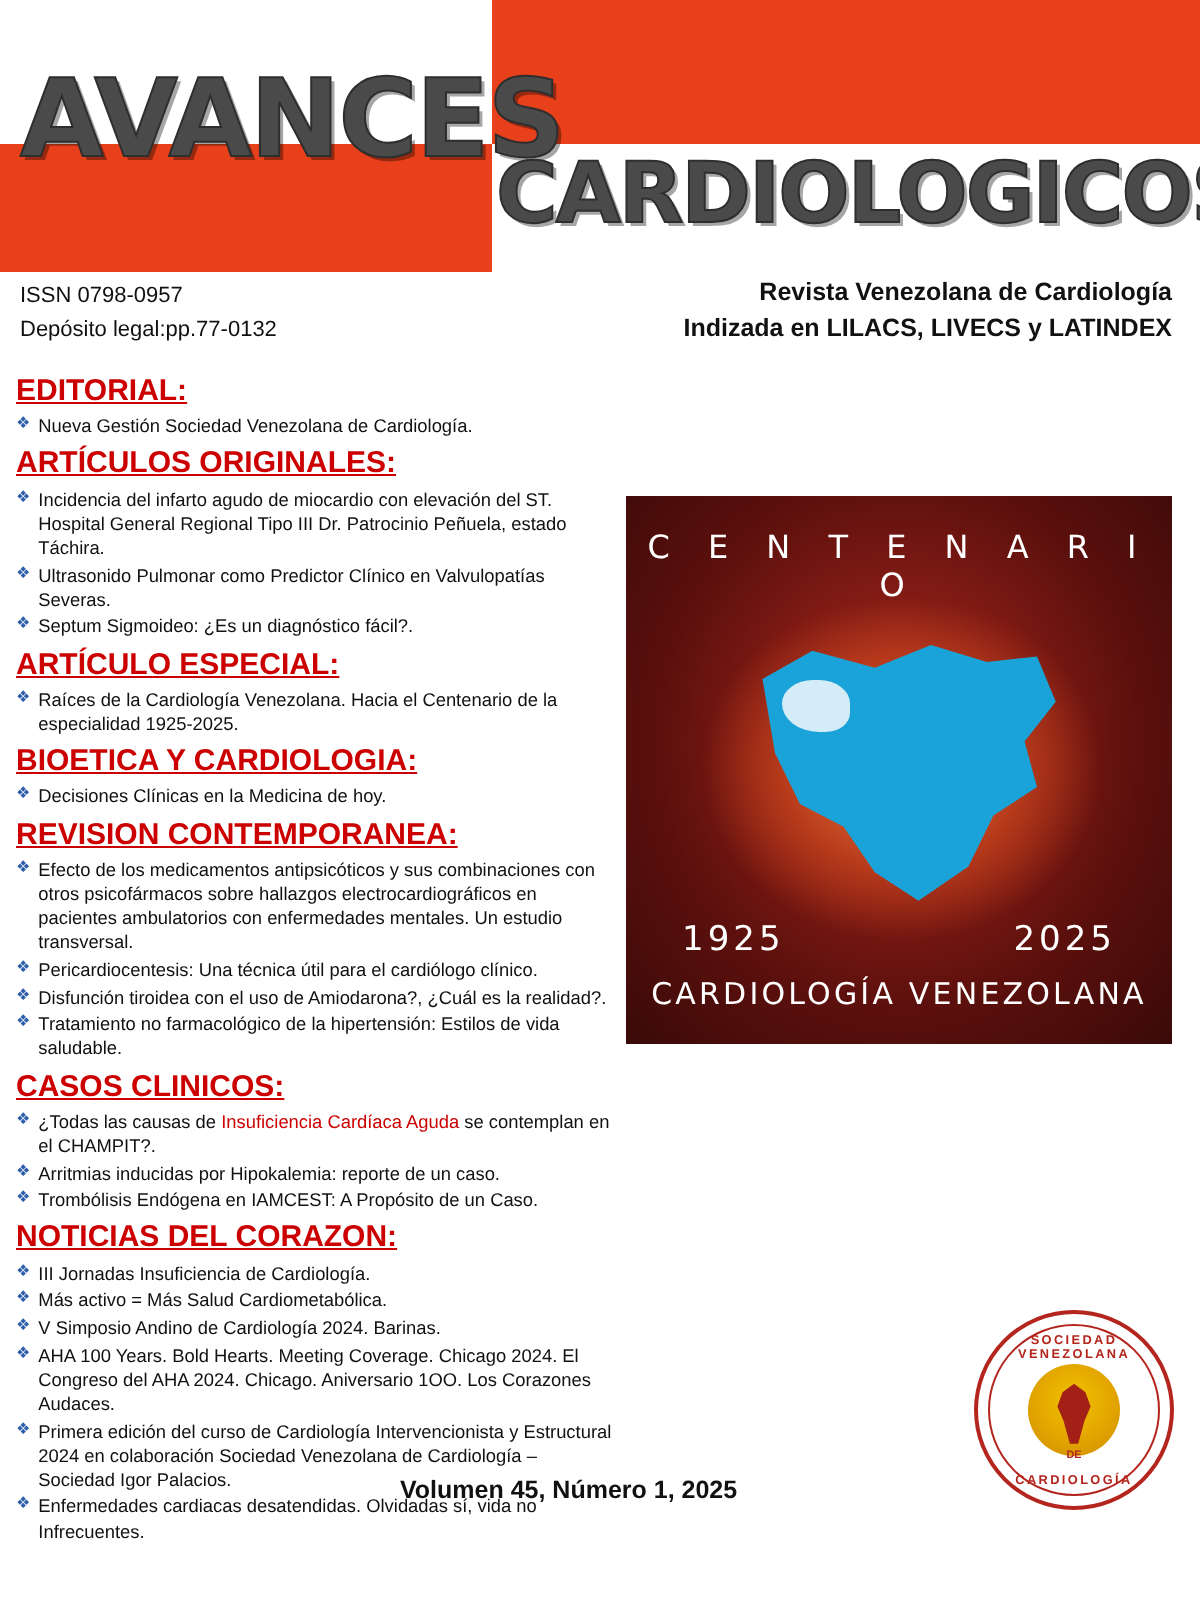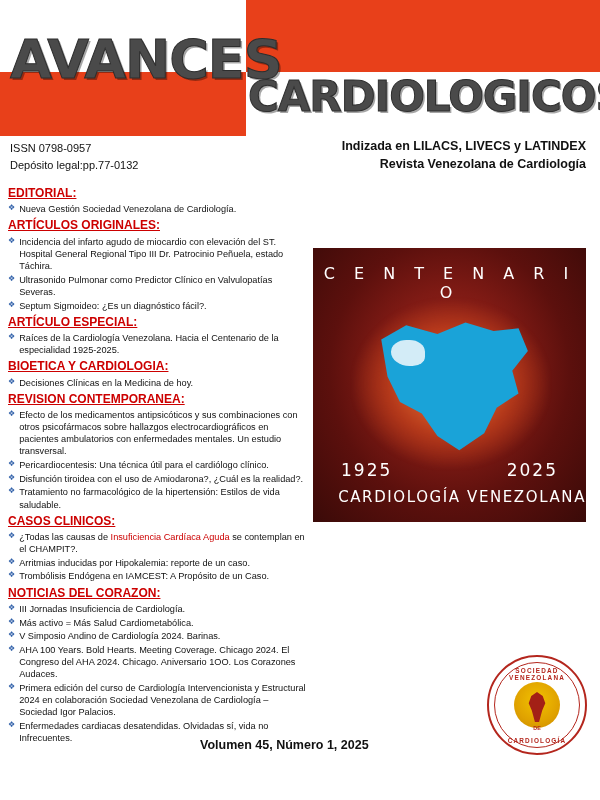--- a/index.html
+++ b/index.html
@@ -94,21 +94,21 @@
     top: 0;
     width: 298px;
     font-size: 9.2px;
     color: #111;
     line-height: 1.32;
   }
   .sec-head {
     color: #cc0000;
     font-weight: bold;
     text-decoration: underline;
-    font-size: 12px;
+    font-size: 15px;
     margin-top: 3px;
     margin-bottom: 1px;
     display: block;
   }
   .sec-head.first { margin-top: 0; }
   .item {
     display: flex;
     align-items: flex-start;
     margin: 1.5px 0 1.5px 0;
   }
@@ -191,21 +191,21 @@
     top: 212px;
     color: #fff;
     font-size: 17px;
     letter-spacing: 2px;
     font-family: "DejaVu Sans", sans-serif;
   }
   .cover-caption {
     position: absolute;
     bottom: 16px;
     width: 100%;
-    text-align: right;
+    text-align: center;
     color: #fff;
     font-size: 15px;
     letter-spacing: 1.6px;
     font-family: "DejaVu Sans", sans-serif;
   }
 
   
   .seal {
     position: absolute;
     left: 487px;
@@ -283,22 +283,22 @@
 <div class="masthead">
   <div class="red-block-top"></div>
   <div class="red-block-left"></div>
   <div class="title-avances">AVANCES</div>
   <div class="title-cardiologicos">CARDIOLOGICOS</div>
   <div class="issn-block">
     <div>ISSN 0798-0957</div>
     <div>Depósito legal:pp.77-0132</div>
   </div>
   <div class="subtitle-block">
+    <div>Revista Venezolana de Cardiología</div>
     <div>Indizada en LILACS, LIVECS y LATINDEX</div>
-    <div>Revista Venezolana de Cardiología</div>
   </div>
 </div>
 
 <div class="content">
 
   <div class="toc">
       <span class="sec-head first">EDITORIAL:</span>
       <div class="item">
         <span class="bullet">❖</span>
         <span class="txt">Nueva Gestión Sociedad Venezolana de Cardiología.</span>

